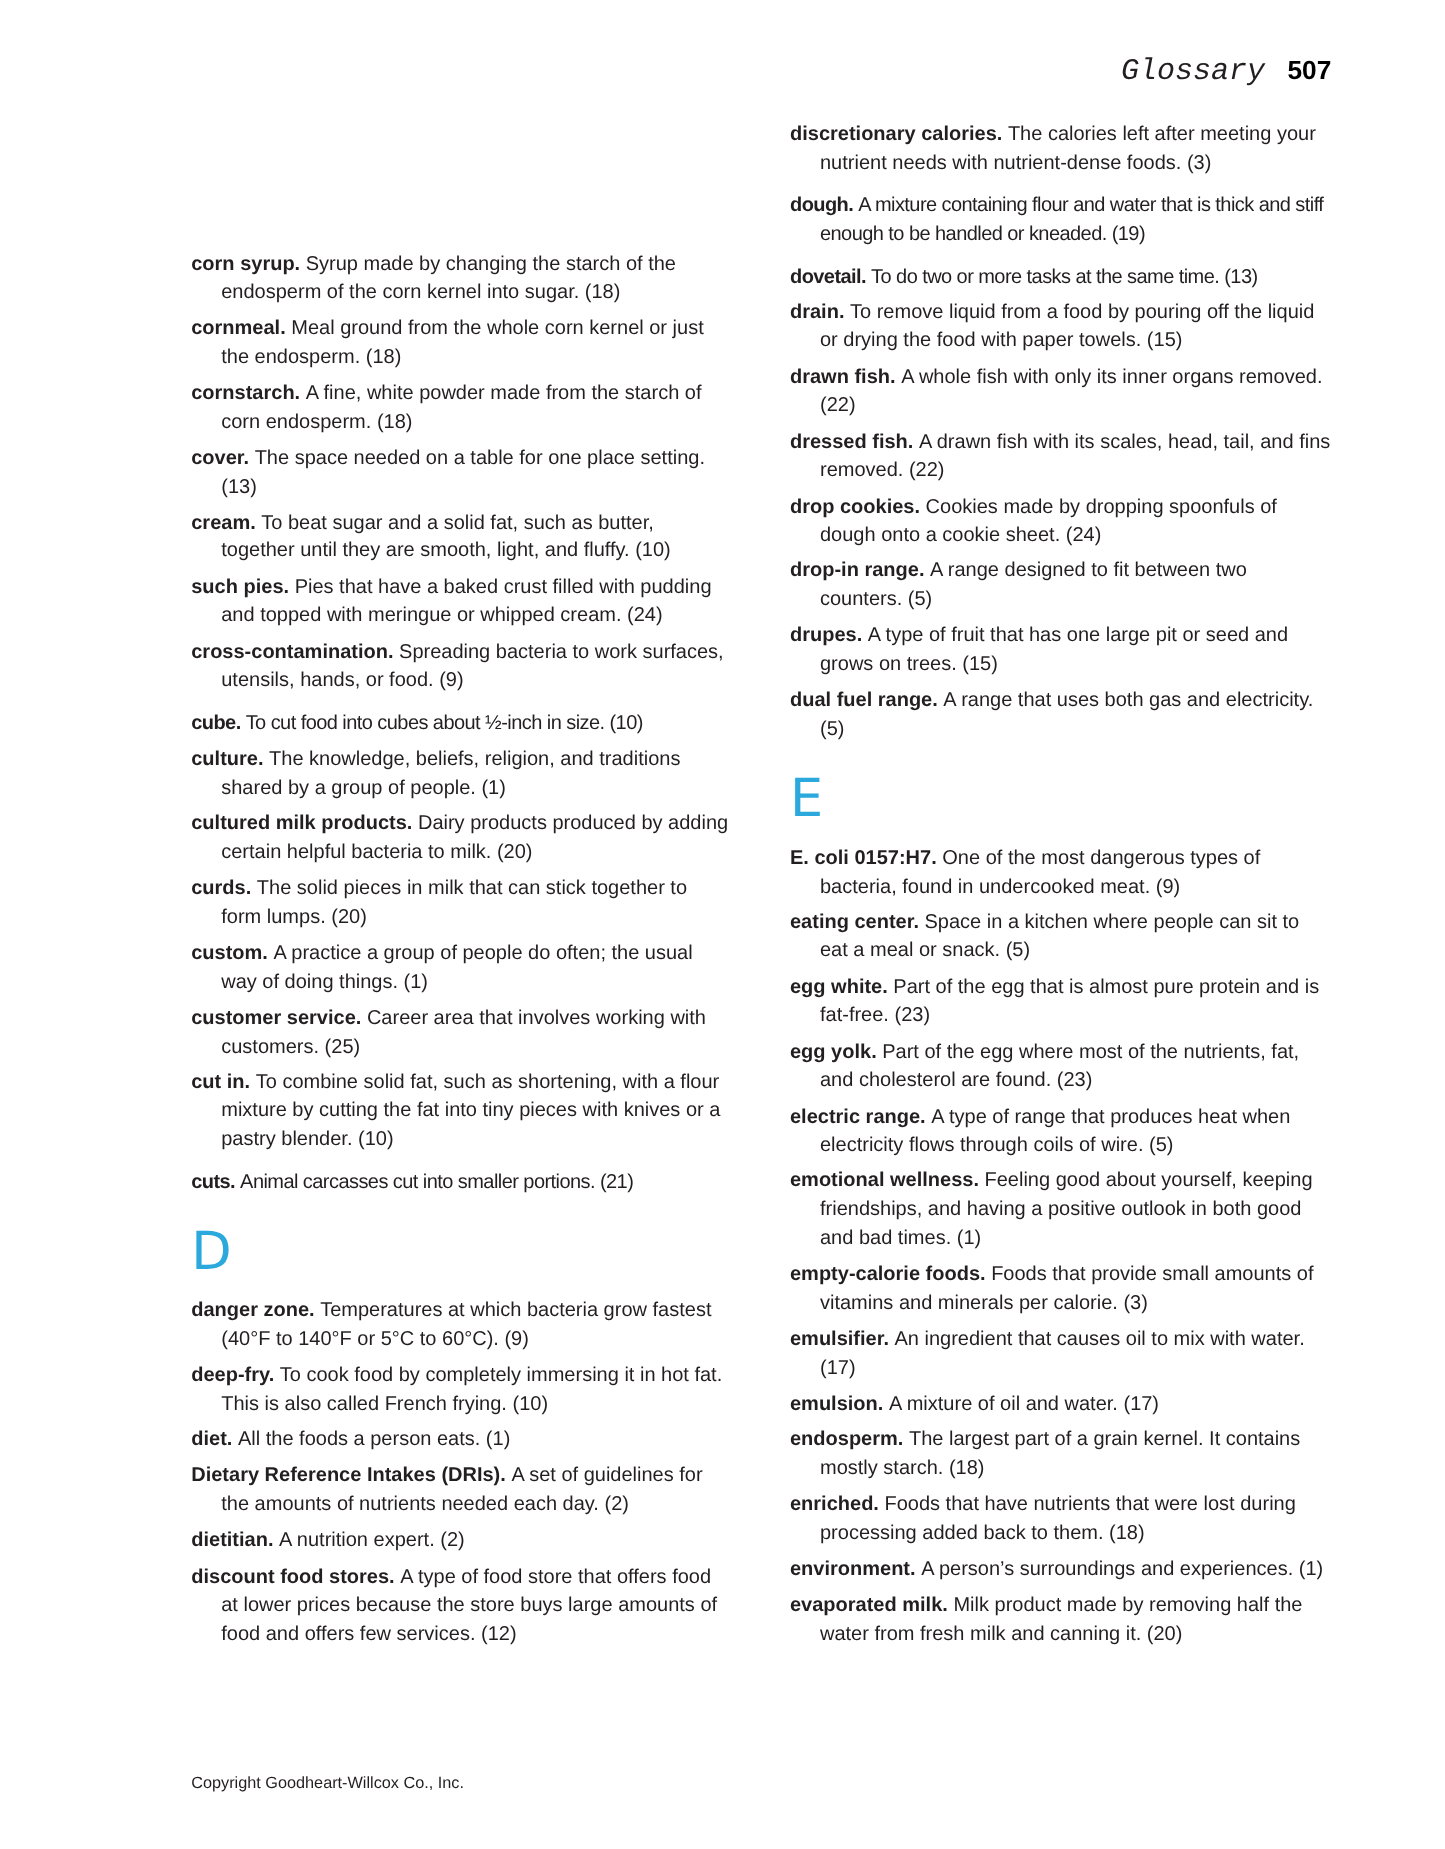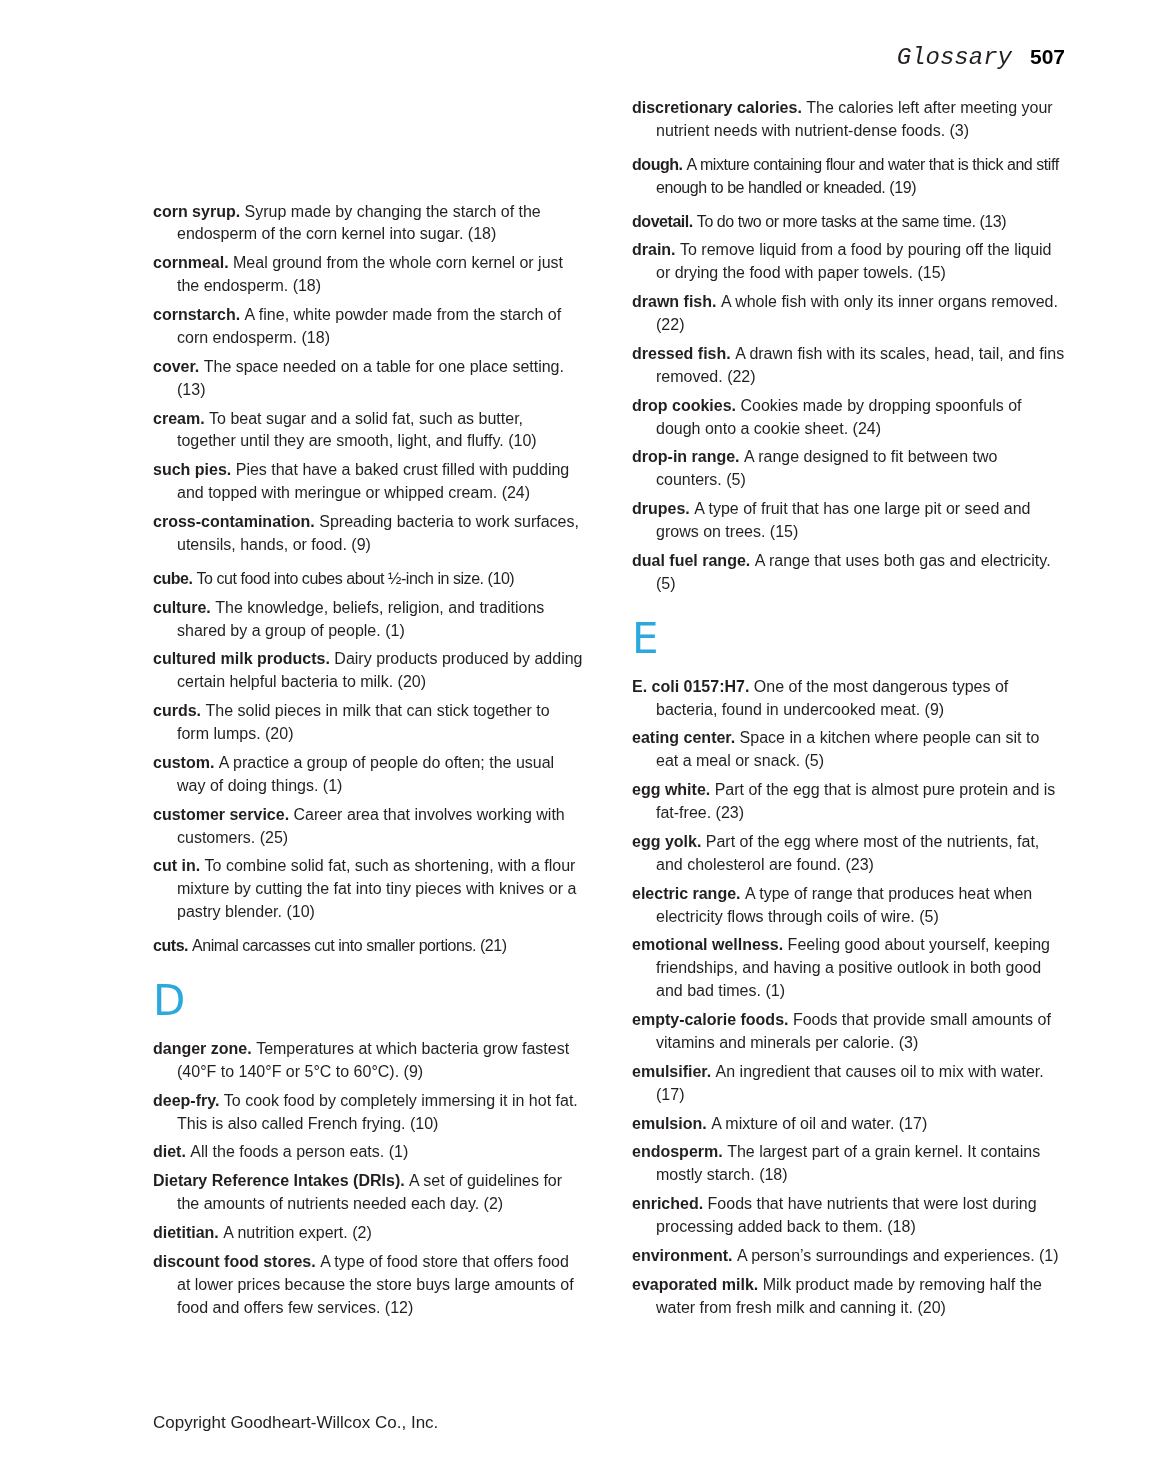--- a/index.html
+++ b/index.html
@@ -61,21 +61,21 @@
     font-weight: 400;
     margin: 22px 0 16px 0;
     transform-origin: left center;
   }
 
   
   .page-footer {
     position: absolute;
     left: 153px;
     bottom: 46px;
-    font-size: 17px;
+    font-size: 13px;
     color: #231f20;
   }
 </style>
 </head>
 <body>
 
 <div class="page">
 
   <header class="page-header">
     <span class="running-head">Glossary</span>

